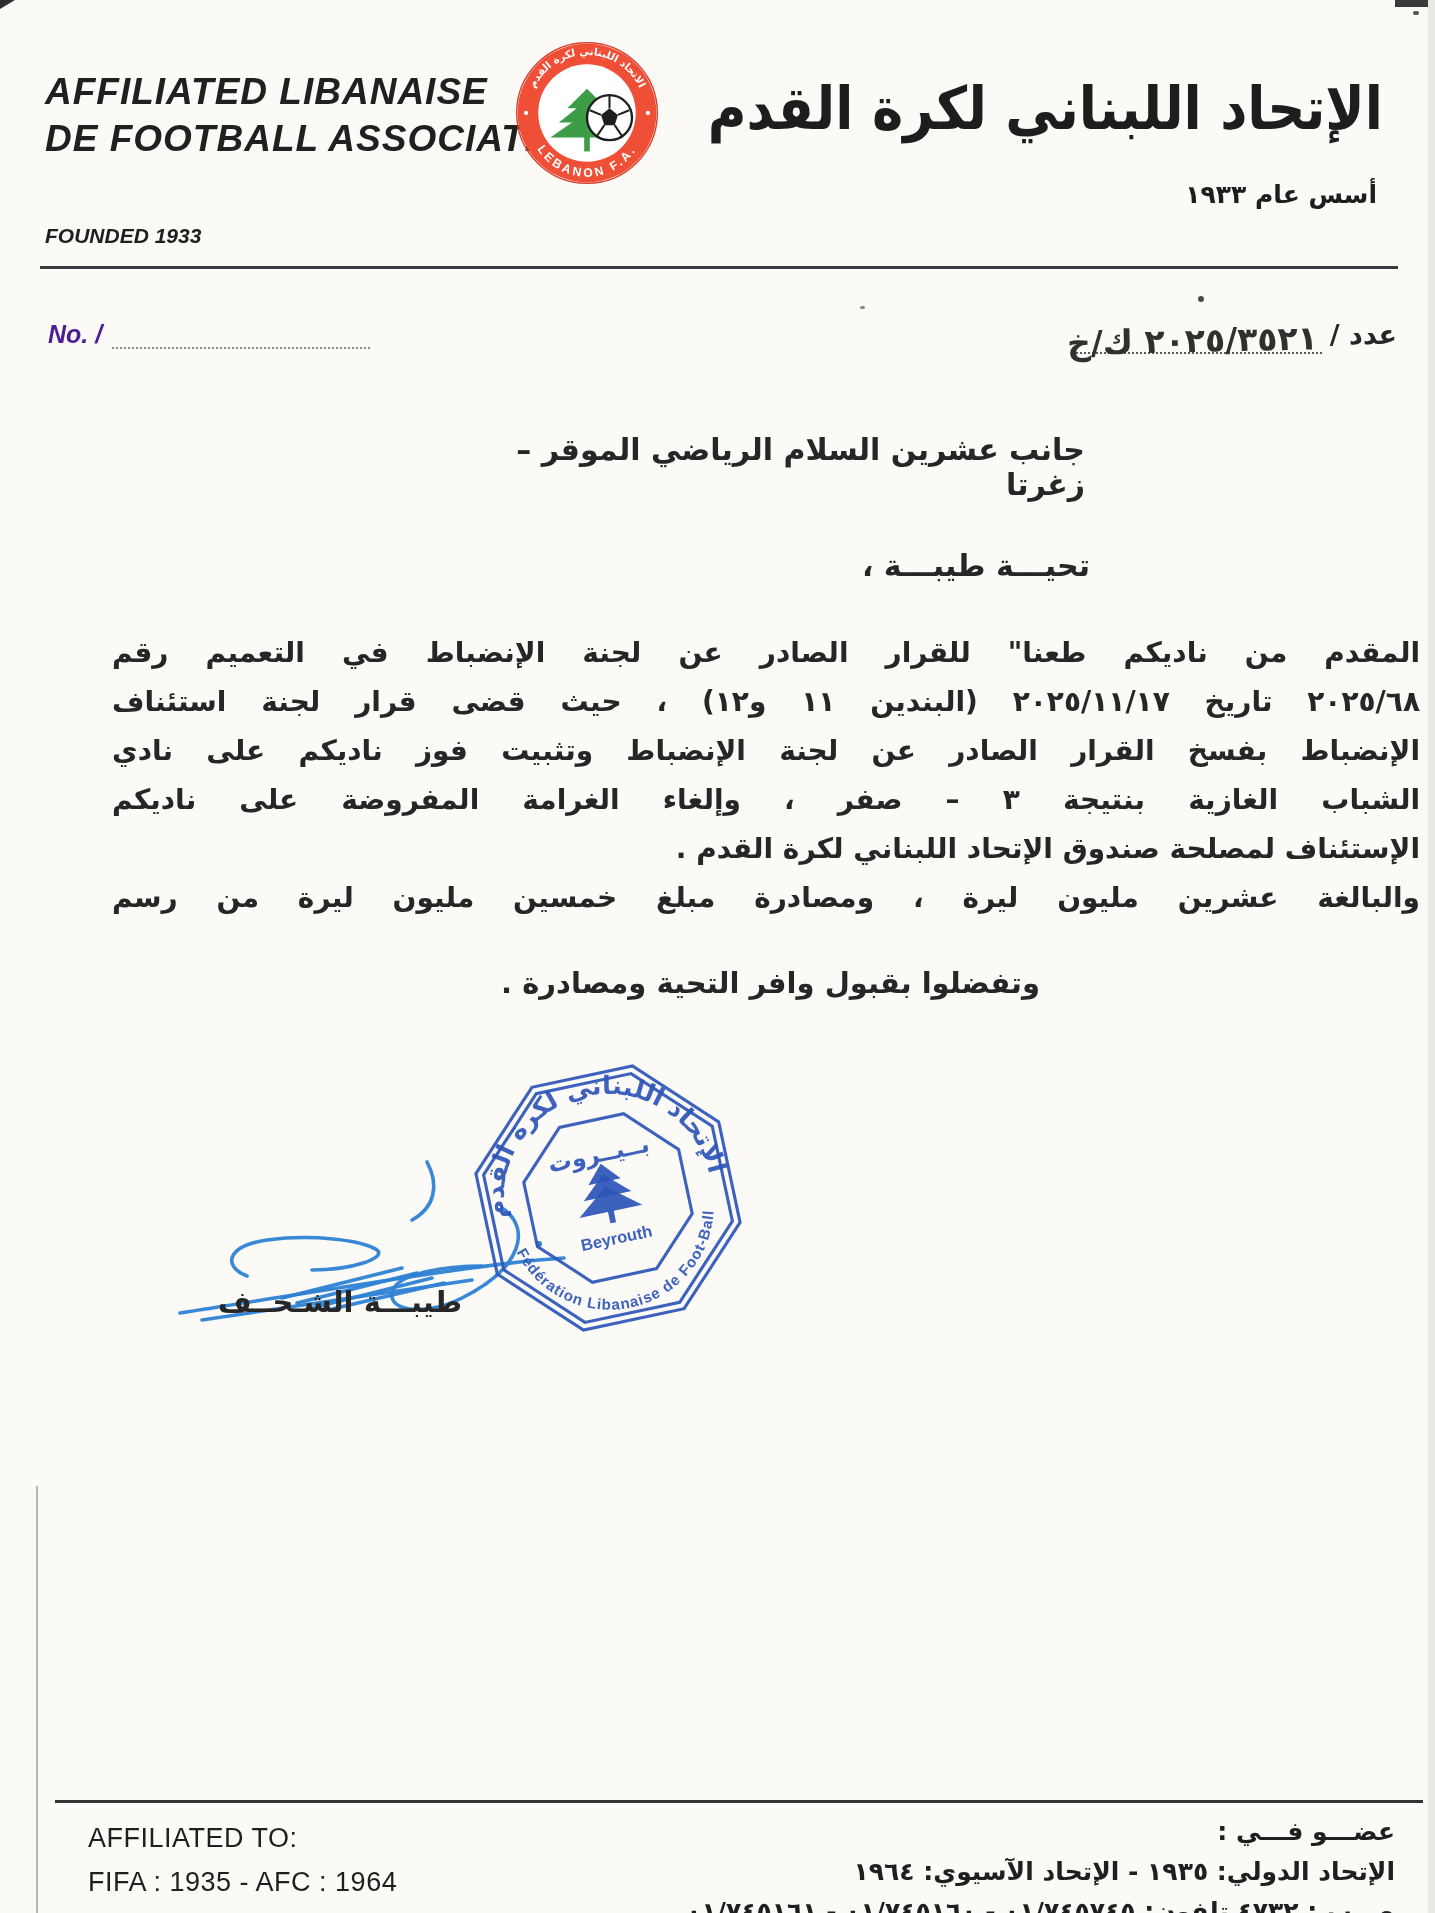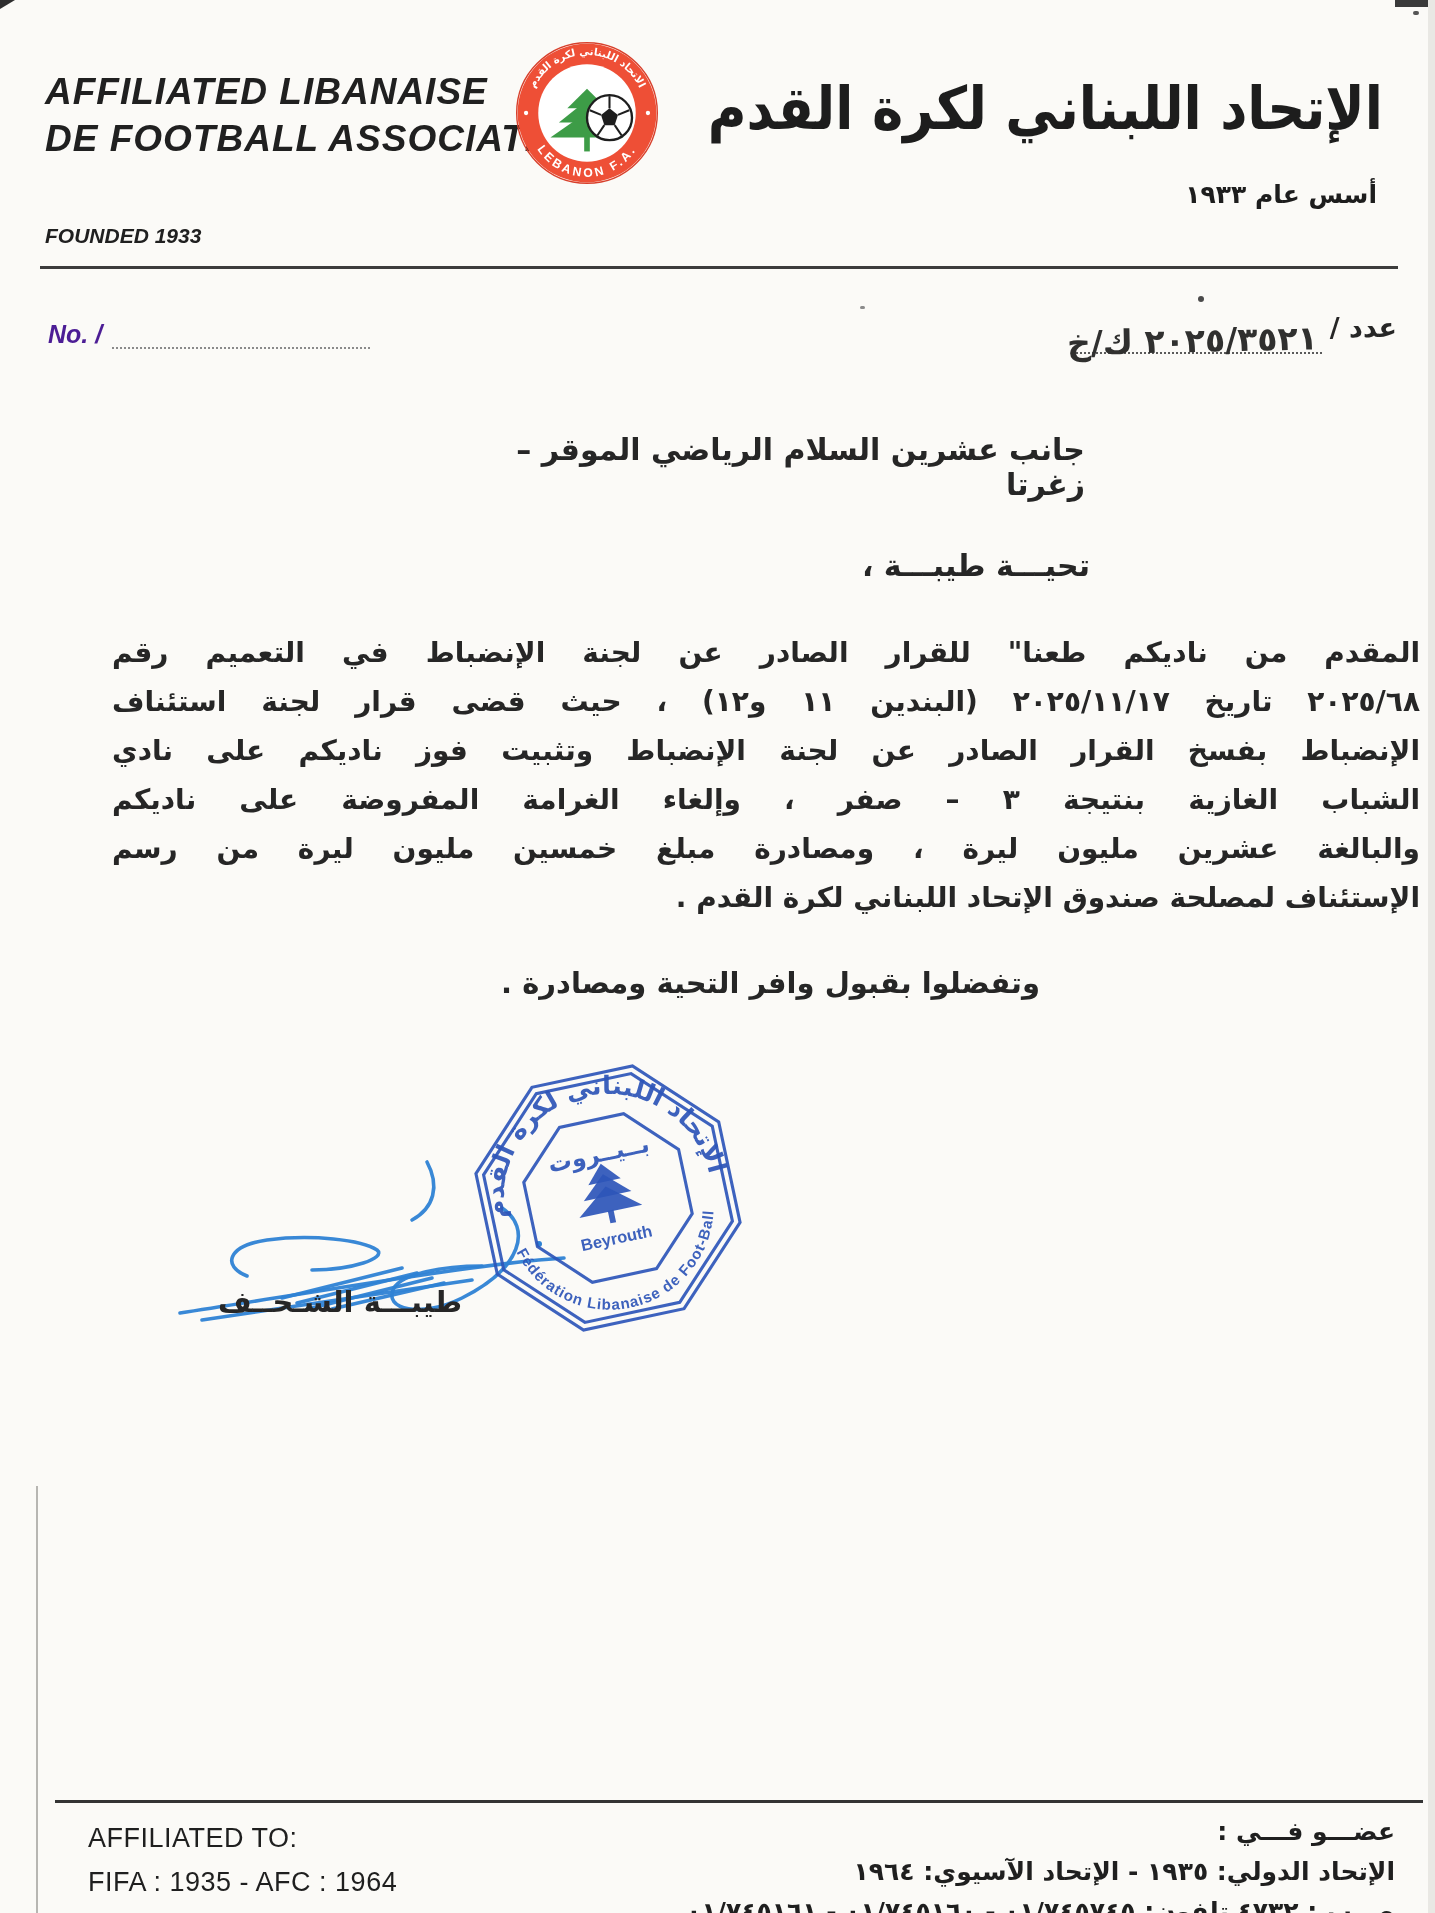--- a/index.html
+++ b/index.html
@@ -21,21 +21,21 @@
   .org-arabic{right:52px;top:78px;width:680px;text-align:right;font-size:53px;font-weight:bold;
               color:#1d1d1d;transform:scaleY(1.12);}
   .founded-arabic{right:58px;top:180px;font-size:25px;font-weight:bold;color:#1d1d1d;}
   .head-rule{left:40px;top:266px;width:1358px;height:3px;background:#3c3c3c;}
 
   
   .no-row{left:48px;top:320px;display:flex;align-items:flex-end;gap:10px;}
   .no-label{font-weight:bold;font-style:italic;font-size:25px;color:#4c1d95;}
   .no-line{width:258px;height:16px;border-bottom:2px dotted #8a8a8a;}
   .ref-row{right:38px;top:312px;display:flex;direction:rtl;align-items:flex-end;gap:8px;}
-  .ref-label{font-weight:bold;font-size:27px;margin-bottom:11px;}
+  .ref-label{font-weight:bold;font-size:27px;margin-bottom:4px;}
   .ref-line{position:relative;width:250px;height:42px;border-bottom:2px dotted #5a5a5a;}
   .ref-number{position:absolute;right:4px;bottom:-8px;white-space:nowrap;font-size:33px;
               font-weight:bold;color:#30302f;transform:rotate(-1.2deg);direction:rtl;}
   .ref-dot{position:absolute;right:118px;top:-16px;width:6px;height:6px;border-radius:50%;background:#4a4a4a;}
 
   
   .addressee{right:350px;top:432px;width:640px;font-size:30px;font-weight:bold;text-align:right;}
   .greeting{right:345px;top:548px;font-size:30px;font-weight:bold;}
   .body-par{left:112px;top:628px;width:1308px;}
   .bline{font-size:28px;font-weight:bold;line-height:49px;direction:rtl;
@@ -152,22 +152,22 @@
   </div>
 
   <div class="abs addressee rtl">جانب عشرين السلام الرياضي الموقر – زغرتا</div>
   <div class="abs greeting rtl">تحيـــة طيبـــة ،</div>
 
   <div class="abs body-par">
     <div class="bline">المقدم من ناديكم طعنا" للقرار الصادر عن لجنة الإنضباط في التعميم رقم</div>
     <div class="bline">٢٠٢٥/٦٨ تاريخ ٢٠٢٥/١١/١٧ (البندين ١١ و١٢) ، حيث قضى قرار لجنة استئناف</div>
     <div class="bline">الإنضباط بفسخ القرار الصادر عن لجنة الإنضباط وتثبيت فوز ناديكم على نادي</div>
     <div class="bline">الشباب الغازية بنتيجة ٣ – صفر ، وإلغاء الغرامة المفروضة على ناديكم</div>
+    <div class="bline last">الإستئناف لمصلحة صندوق الإتحاد اللبناني لكرة القدم .</div>
     <div class="bline">والبالغة عشرين مليون ليرة ، ومصادرة مبلغ خمسين مليون ليرة من رسم</div>
-    <div class="bline last">الإستئناف لمصلحة صندوق الإتحاد اللبناني لكرة القدم .</div>
   </div>
 
   <div class="abs closing rtl">وتفضلوا بقبول وافر التحية ومصادرة .</div>
 
 
   <div class="abs" style="left:172px;top:1148px;width:400px;height:190px;">
     <svg class="sig" width="400" height="190" viewBox="0 0 400 190">
       <path d="M 255,14 C 268,38 262,60 240,72"></path>
       <path d="M 75,128 C 50,118 55,98 95,92 C 140,86 190,92 205,102 C 215,110 180,122 140,122"></path>
       <path d="M 8,165 C 120,148 300,116 392,110"></path>

